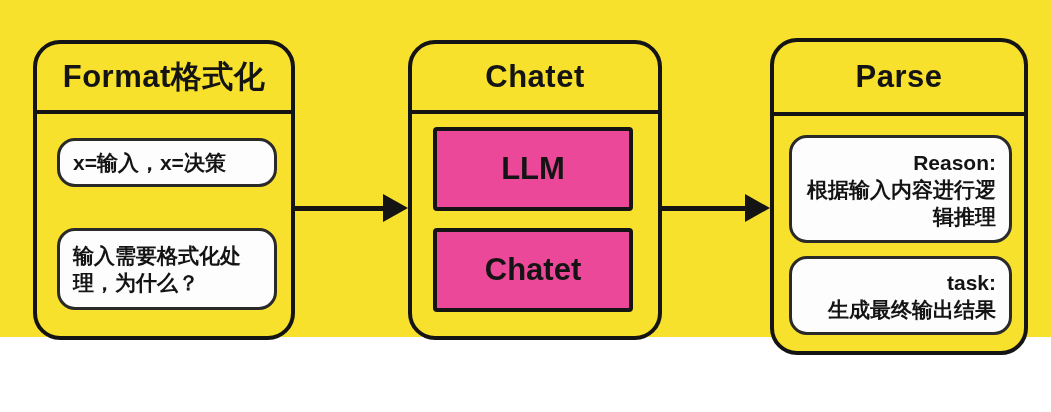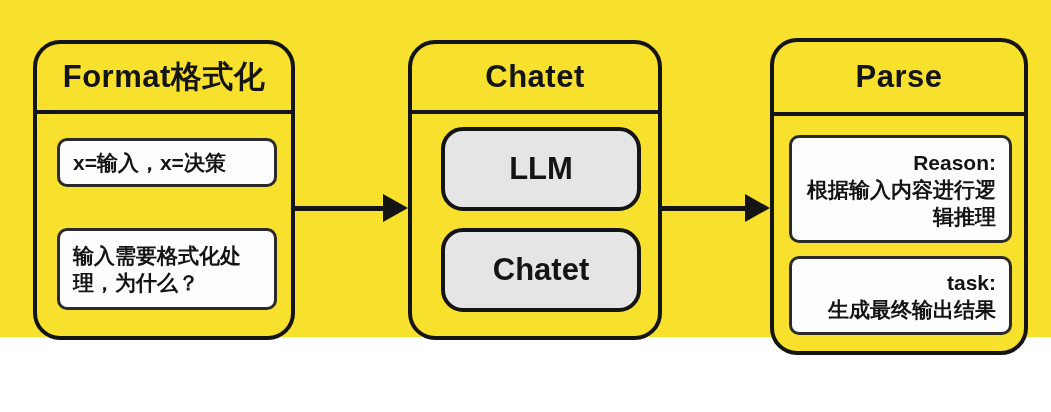--- a/index.html
+++ b/index.html
@@ -43,40 +43,39 @@
     font-size: 31px;
     font-weight: bold;
     letter-spacing: 0.5px;
     white-space: nowrap;
   }
 
   
   .chip {
     position: absolute;
     box-sizing: border-box;
-    border-radius: 10px;
+    border-radius: 18px;
     display: flex;
     flex-direction: column;
     justify-content: center;
     font-weight: bold;
   }
   .chip-white {
     background: #FDFDFD;
     border: 3px solid #2A2A2A;
     padding: 4px 13px;
     font-size: 21px;
     line-height: 27px;
   }
   .chip-yellow {
-    background: #e5e5e5;
+    background: #ec4899;
     border: 4px solid #141414;
-    border-radius: 22px;
+    border-radius: 4px;
     align-items: center;
     font-size: 31px;
-    margin-left: 8px;
   }
 
   
   .chip-f1 { left: 20px; top: 94px;  width: 220px; height: 49px; }
   .chip-f2 { left: 20px; top: 184px; width: 220px; height: 82px; align-items: flex-end; }
 
   
   .chip-p1 { left: 21px; top: 83px;  width: 200px; height: 84px; }
   .chip-p2 { left: 21px; top: 184px; width: 200px; height: 84px; }
 

